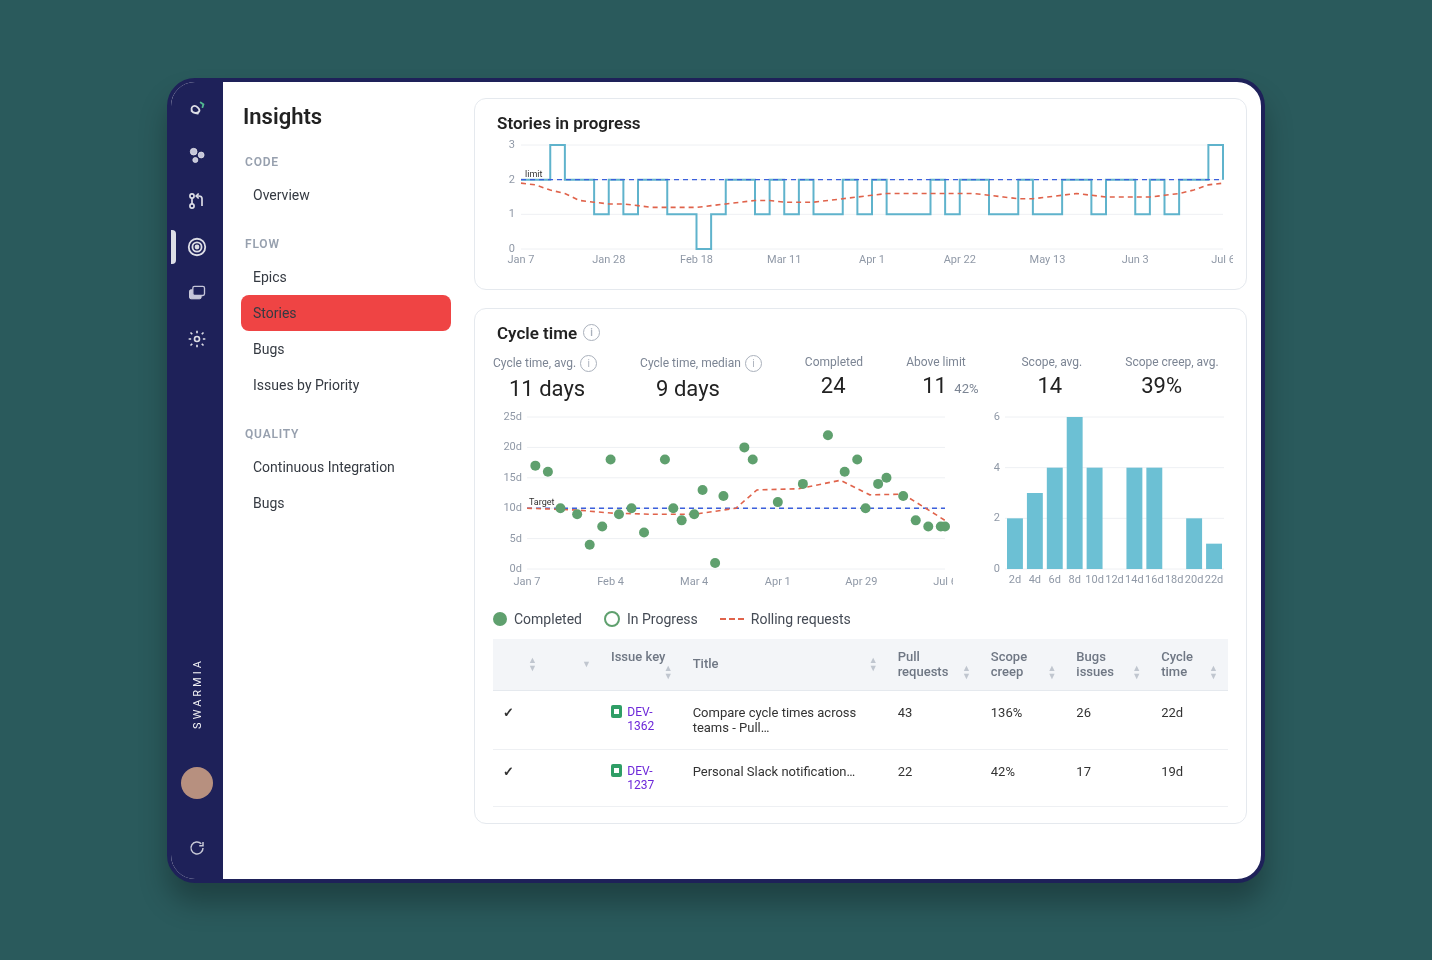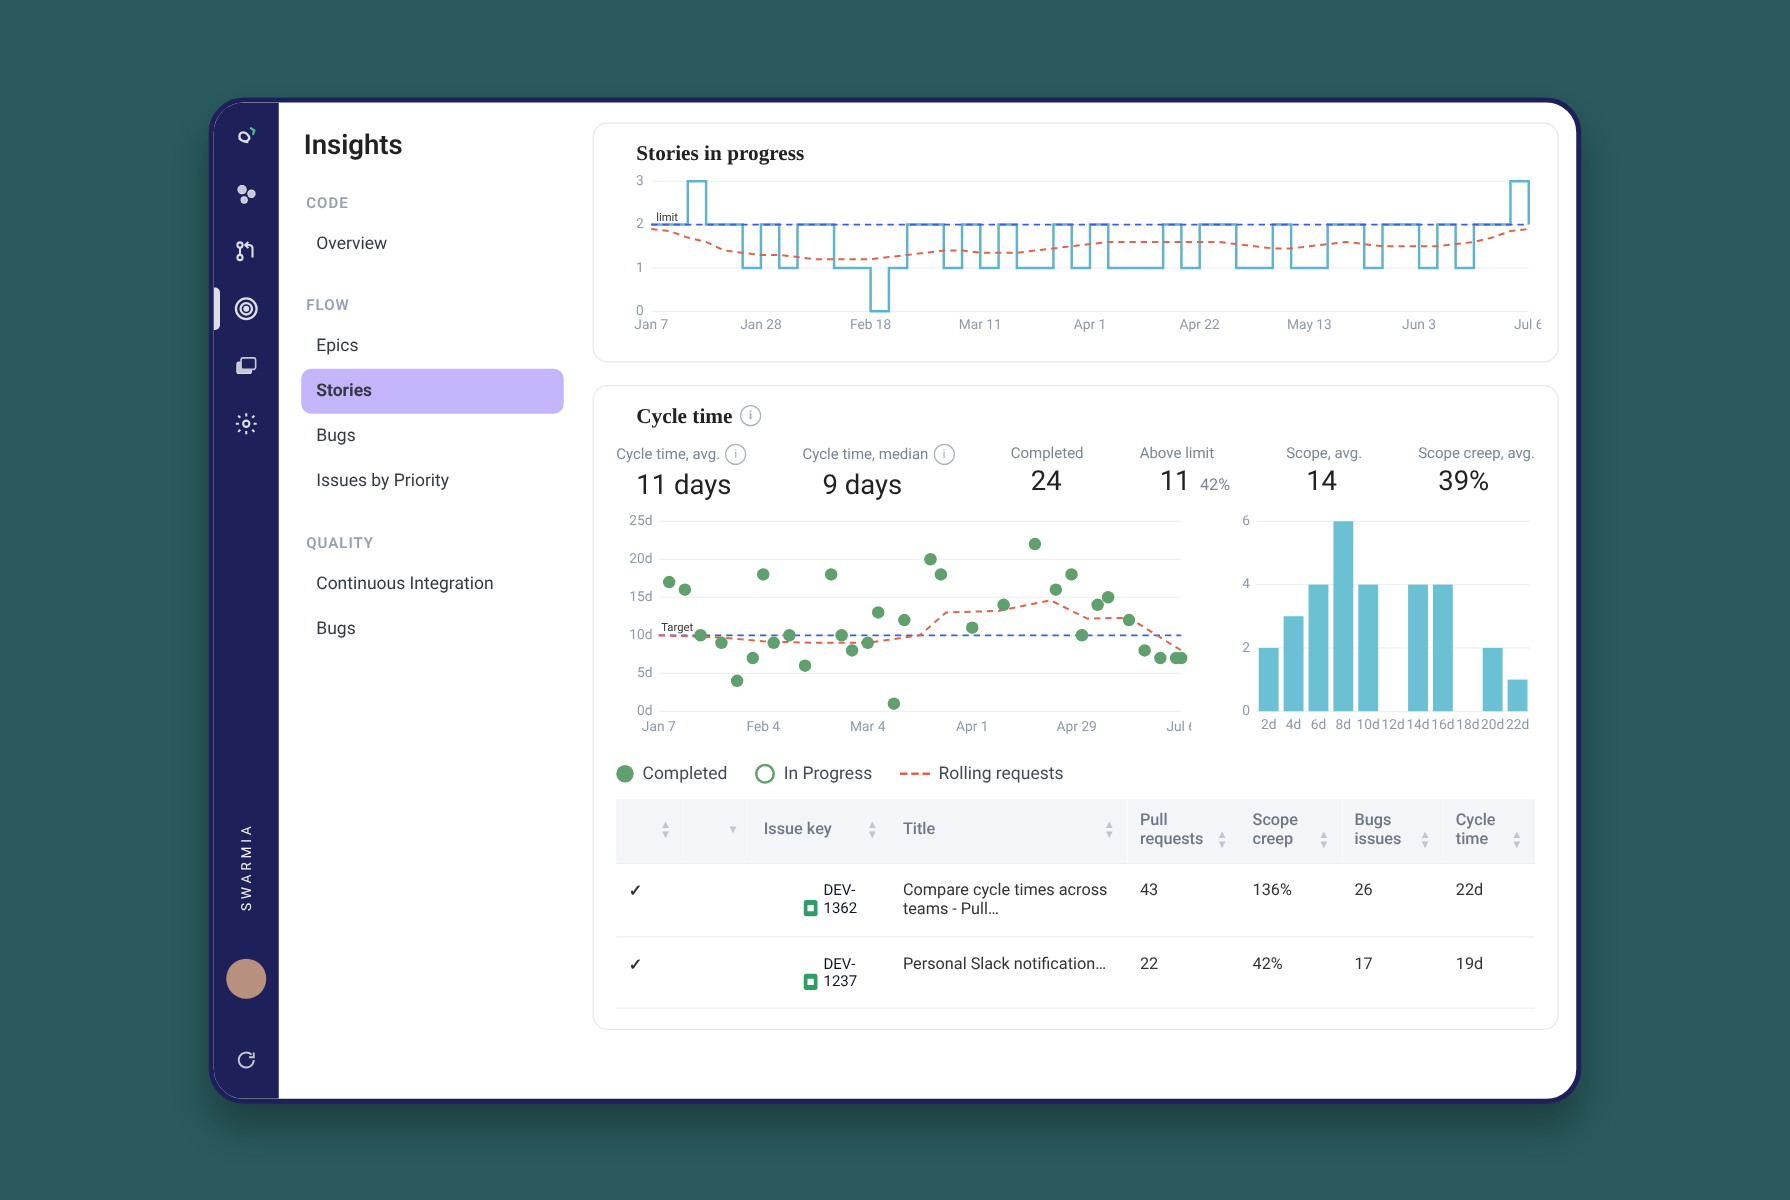--- a/index.html
+++ b/index.html
@@ -13,55 +13,55 @@
 .rail svg{stroke:#fff;}
 .rail .spacer{flex:1;}
 .rail .brand{writing-mode:vertical-rl;transform:rotate(180deg);letter-spacing:3px;font-size:11px;opacity:.95;margin-bottom:14px;}
 .rail .avatar{width:32px;height:32px;border-radius:50%;background:#b7907f;margin-bottom:14px;}
 .rail .loop{margin-bottom:20px;opacity:.75;}
 
 .sidebar{width:210px;border-right:1px solid transparent;padding:22px 12px 0 18px;overflow:auto;}
 .sidebar h1{font-size:22px;font-weight:600;margin:0 0 26px 2px;color:#222;}
 .sidebar .group-label{font-size:12px;color:#97a0ae;letter-spacing:.8px;font-weight:600;margin:24px 0 8px 4px;}
 .sidebar .item{font-size:14px;color:#353a42;padding:10px 12px;border-radius:8px;cursor:pointer;}
-.sidebar .item.active{background:#c4b5fd;font-weight:bold;}
+.sidebar .item.active{background:#ef4444;}
 
 .main{flex:1;overflow:auto;padding:16px 14px 20px 10px;}
 .card{border:1px solid #e5e9ee;border-radius:12px;padding:14px 18px 16px;margin-bottom:18px;}
-.card h2{font-size:17px;font-weight:600;margin:0 16px 6px;color:#222;display:flex;align-items:center;gap:6px;font-family:Liberation Serif, serif;}
+.card h2{font-size:17px;font-weight:600;margin:0 4px 6px;color:#222;display:flex;align-items:center;gap:6px;}
 .small-info{display:inline-flex;align-items:center;justify-content:center;width:15px;height:15px;border:1px solid #aab1bc;border-radius:50%;font-size:10px;color:#aab1bc;}
 
 .axis-label{font-size:11px;fill:#9099a7;}
 .grid-line{stroke:#eef0f3;stroke-width:1;}
 .series{stroke:#5fb3cc;stroke-width:2;fill:none;}
 .dashed-red{stroke:#e0634b;stroke-width:1.6;fill:none;stroke-dasharray:5 4;}
 .dashed-blue{stroke:#3b5fdc;stroke-width:1.4;fill:none;stroke-dasharray:5 4;}
 .dot{fill:#5fa06e;}
 .bar{fill:#6cc0d4;}
 
-.metrics{display:flex;gap:20px;flex-wrap:wrap;margin:12px 0 10px;justify-content:space-between;}
+.metrics{display:flex;gap:43px;flex-wrap:wrap;margin:12px 0 10px;}
 .metric .m-label{font-size:12px;color:#7c8594;display:flex;align-items:center;gap:4px;}
 .metric .m-val{font-size:22px;font-weight:400;color:#222;margin-top:4px;white-space:nowrap;margin-left:16px;}
 .metric .m-val .sub{font-size:13px;color:#7c8594;margin-left:2px;}
 
 .ct-row{display:flex;gap:20px;}
 .ct-left{flex:1;}
 .ct-right{width:245px;}
 
 .legend{display:flex;align-items:center;gap:22px;font-size:14px;color:#454b55;margin:16px 0 12px;}
 .lg{display:flex;align-items:center;gap:7px;}
 .lg .d-solid{width:14px;height:14px;border-radius:50%;background:#5fa06e;}
 .lg .d-ring{width:12px;height:12px;border-radius:50%;border:2px solid #5fa06e;}
 .lg .d-dash{width:24px;height:0;border-top:2px dashed #e0634b;}
 
 .tbl{width:100%;border-collapse:collapse;font-size:13px;}
 .tbl thead th{background:#f3f5f8;color:#6f7784;font-weight:500;text-align:left;padding:10px 10px;border-bottom:1px solid #e5e9ee;position:relative;}
 .tbl thead th .sort{float:right;color:#c0c6cf;font-size:9px;line-height:8px;}
 .tbl tbody td{padding:14px 10px;border-bottom:1px solid #eef0f3;color:#333;vertical-align:top;}
-.issuekey{display:flex;align-items:flex-end;gap:5px;font-size:12px;color:#0f172a;margin-left:32px;}
+.issuekey{display:flex;align-items:flex-start;gap:5px;font-size:12px;color:#6d28d9;}
 .jira-ico{width:13px;height:13px;background:#2f9e66;border-radius:2px;position:relative;}
 .jira-ico::after{content:"";position:absolute;inset:0;margin:auto;width:5px;height:5px;background:#fff;}
 .chk{color:#2f9e66;font-weight:700;}
 .th1{width:34px;}
 .sort-active{color:#3b5fdc;}
 .annot{font-size:9px;fill:#333;}
 </style>
 </head>
 <body>
 

